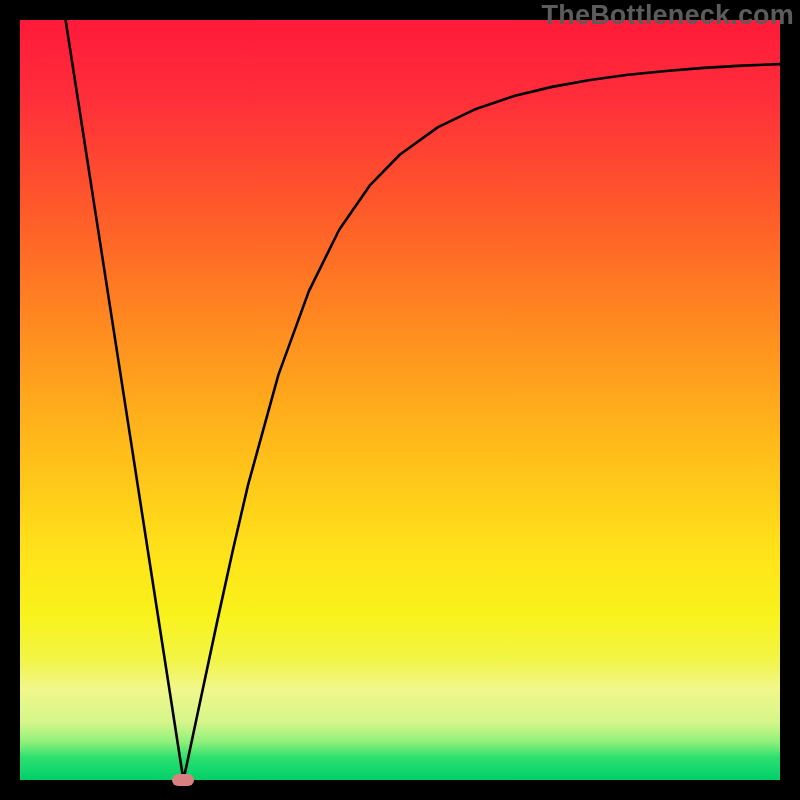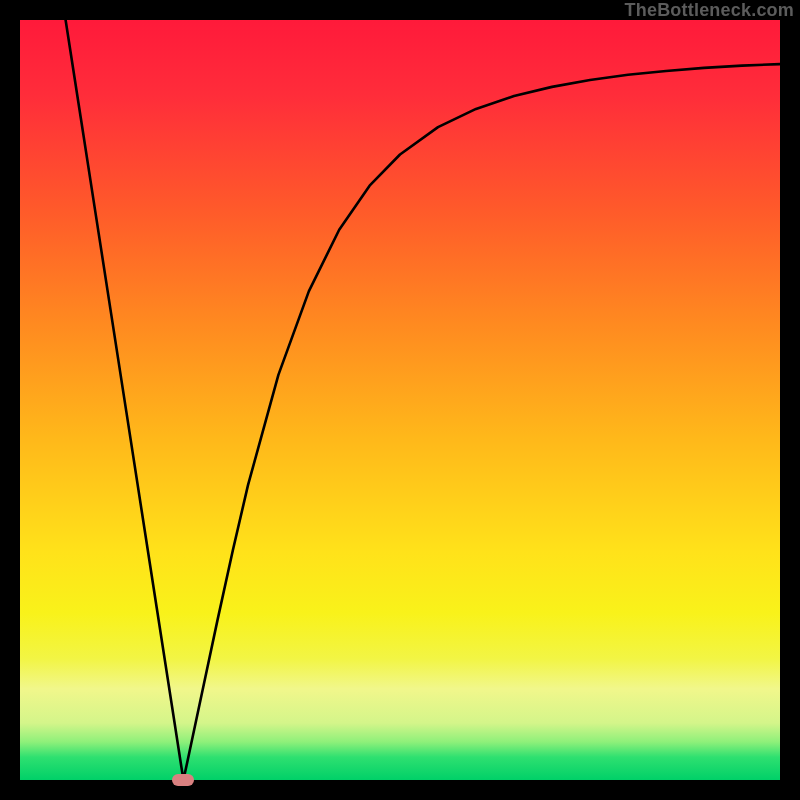--- a/index.html
+++ b/index.html
@@ -36,21 +36,21 @@
       #8ef07a 95%,
       #2ee070 97%,
       #00d068 100%
     );
   }
   .watermark {
     position: absolute;
     top: 0px;
     right: 6px;
     font-family: Arial, Helvetica, sans-serif;
-    font-size: 18px;
+    font-size: 27px;
     font-weight: 600;
     color: #5c5c5c;
     letter-spacing: 0.2px;
     user-select: none;
     z-index: 5;
   }
   svg.curve-layer {
     position: absolute;
     left: 20px;
     top: 20px;

